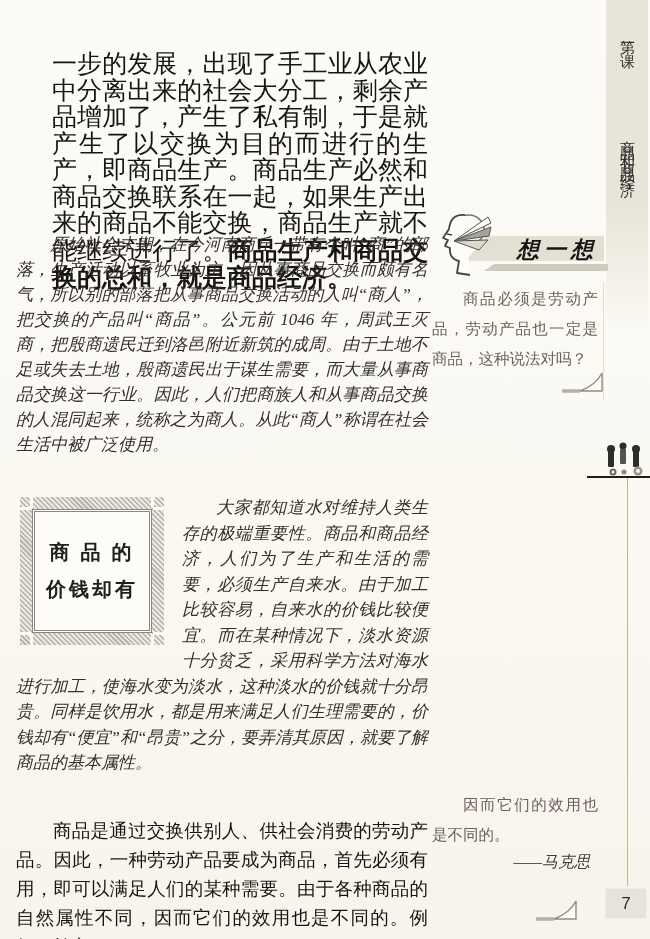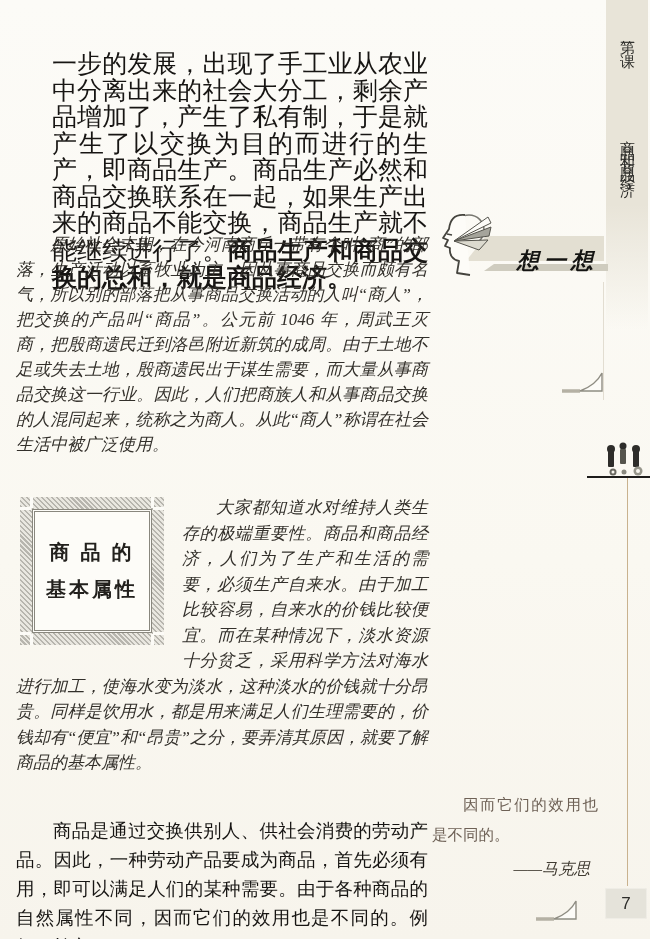--- a/index.html
+++ b/index.html
@@ -42,28 +42,28 @@
   .vtext.title   { top:128px; }
   
   .aside-box { position:absolute; left:432px; width:172px; }
   #think-box { top:210px; height:205px; }
   #quote-box { top:780px; height:145px; }
   .aside-header { position:relative; height:64px; }
   .banner1 { position:absolute; left:34px; right:0; top:26px; height:25px;
     background:#e3dfd2; clip-path:polygon(20px 0,100% 0,100% 100%,0 100%); }
   .banner2 { position:absolute; left:52px; right:-4px; top:54px; height:7px;
     background:#cfccbf; clip-path:polygon(10px 0,100% 0,100% 100%,0 100%); }
-  .aside-title { position:absolute; right:6px; top:36px;
+  .aside-title { position:absolute; right:6px; top:25px;
     font-family:"Liberation Sans",sans-serif; font-weight:700; font-style:italic;
     font-size:22px; letter-spacing:5px; color:#141412; white-space:nowrap; }
   .aside-icon { position:absolute; left:0; top:0; }
   .aside-text { margin-top:10px; font-family:"Liberation Sans",sans-serif;
     font-size:15.5px; line-height:30px; color:#6e6156; text-indent:2em;
     text-align:justify; padding-right:6px; }
-  .attribution { text-align:right; padding-right:14px; margin-top:9px;
+  .attribution { text-align:right; padding-right:14px; margin-top:2px;
     font-style:italic; font-size:16px; color:#403b32; }
   .curl { position:absolute; }
   #think-curl { right:-2px; top:160px; }
   #quote-curl { right:24px; top:118px; }
   .edge-line { position:absolute; right:0; top:72px; width:1px; height:118px;
     background:#e2ddd1; }
   
   .hardware-emblem { position:absolute; right:5px; top:441px; }
   .rule-h { position:absolute; right:0; top:476px; width:63px; height:2px; background:#1d1c1a; }
   .rule-v { position:absolute; right:22px; top:478px; width:1px; height:408px; background:#c9b28e; }
@@ -89,21 +89,21 @@
         <div class="frame-gap" style="left:10px;top:0;width:3px;height:11px;"></div>
         <div class="frame-gap" style="right:10px;top:0;width:3px;height:11px;"></div>
         <div class="frame-gap" style="left:10px;bottom:0;width:3px;height:11px;"></div>
         <div class="frame-gap" style="right:10px;bottom:0;width:3px;height:11px;"></div>
         <div class="frame-gap" style="left:0;top:10px;width:11px;height:3px;"></div>
         <div class="frame-gap" style="right:0;top:10px;width:11px;height:3px;"></div>
         <div class="frame-gap" style="left:0;bottom:10px;width:11px;height:3px;"></div>
         <div class="frame-gap" style="right:0;bottom:10px;width:11px;height:3px;"></div>
         <div class="frame-inner">
           <span class="frame-line">商 品 的</span>
-          <span class="frame-line">基本属性</span>
+          <span class="frame-line">价钱却有</span>
         </div>
       </div><span>大家都知道水对维持人类生存的极端重要性。商品和商品经济，人们为了生产和生活的需要，必须生产自来水。由于加工比较容易，自来水的价钱比较便宜。而在某种情况下，淡水资源十分贫乏，采用科学方法对海水进行加工，使海水变为淡水，这种淡水的价钱就十分昂贵。同样是饮用水，都是用来满足人们生理需要的，价钱却有“便宜”和“昂贵”之分，要弄清其原因，就要了解商品的基本属性。</span>
     </div>
 
     <p id="p4" class="block">商品是通过交换供别人、供社会消费的劳动产品。因此，一种劳动产品要成为商品，首先必须有用，即可以满足人们的某种需要。由于各种商品的自然属性不同，因而它们的效用也是不同的。例如，棉衣可</p>
   </div>
 
   <div class="chapter-strip">
     <div class="vtext chapter">第一课</div>
     <div class="vtext title">商品和商品经济</div>
@@ -118,20 +118,21 @@
           <circle cx="37" cy="20" r="15" fill="none" stroke="#77766f" stroke-width="1.5"></circle>
           <path d="M33,5 C23,4 18,10 17,19 L11,28 L16,30 L13,36 L18,38 C17,45 21,50 27,51 L25,63 L38,65" fill="#fdfcf8" stroke="#45443e" stroke-width="1.8" stroke-linejoin="round"></path>
           <polygon points="22,31 56,7 59,13" fill="#fdfcf8" stroke="#55544d" stroke-width="1"></polygon>
           <polygon points="22,31 59,17 57,26" fill="#a5a49b" stroke="#55544d" stroke-width="1"></polygon>
           <polygon points="22,31 56,30 47,40" fill="#dcdacf" stroke="#55544d" stroke-width="1"></polygon>
           <path d="M15,24 l5,1" stroke="#45443e" stroke-width="1.5"></path>
         </svg>
       </span>
       <span class="aside-title">想一想</span>
     </div>
+    <div class="aside-text">商品必须是劳动产品，劳动产品也一定是商品，这种说法对吗？</div>
     <div class="edge-line"></div>
     <span id="think-curl" class="curl">
       <svg width="46" height="26" viewBox="0 0 46 26">
         <path d="M2,21 H20" stroke="#b5b1a4" stroke-width="3.5"></path>
         <path d="M20,21 L42,21 L42,3 Q36,15 20,21 Z" fill="#fdfcf8" stroke="#8f8d83" stroke-width="1.4"></path>
       </svg>
     </span>
   </div>
 
   <span class="hardware-emblem">

